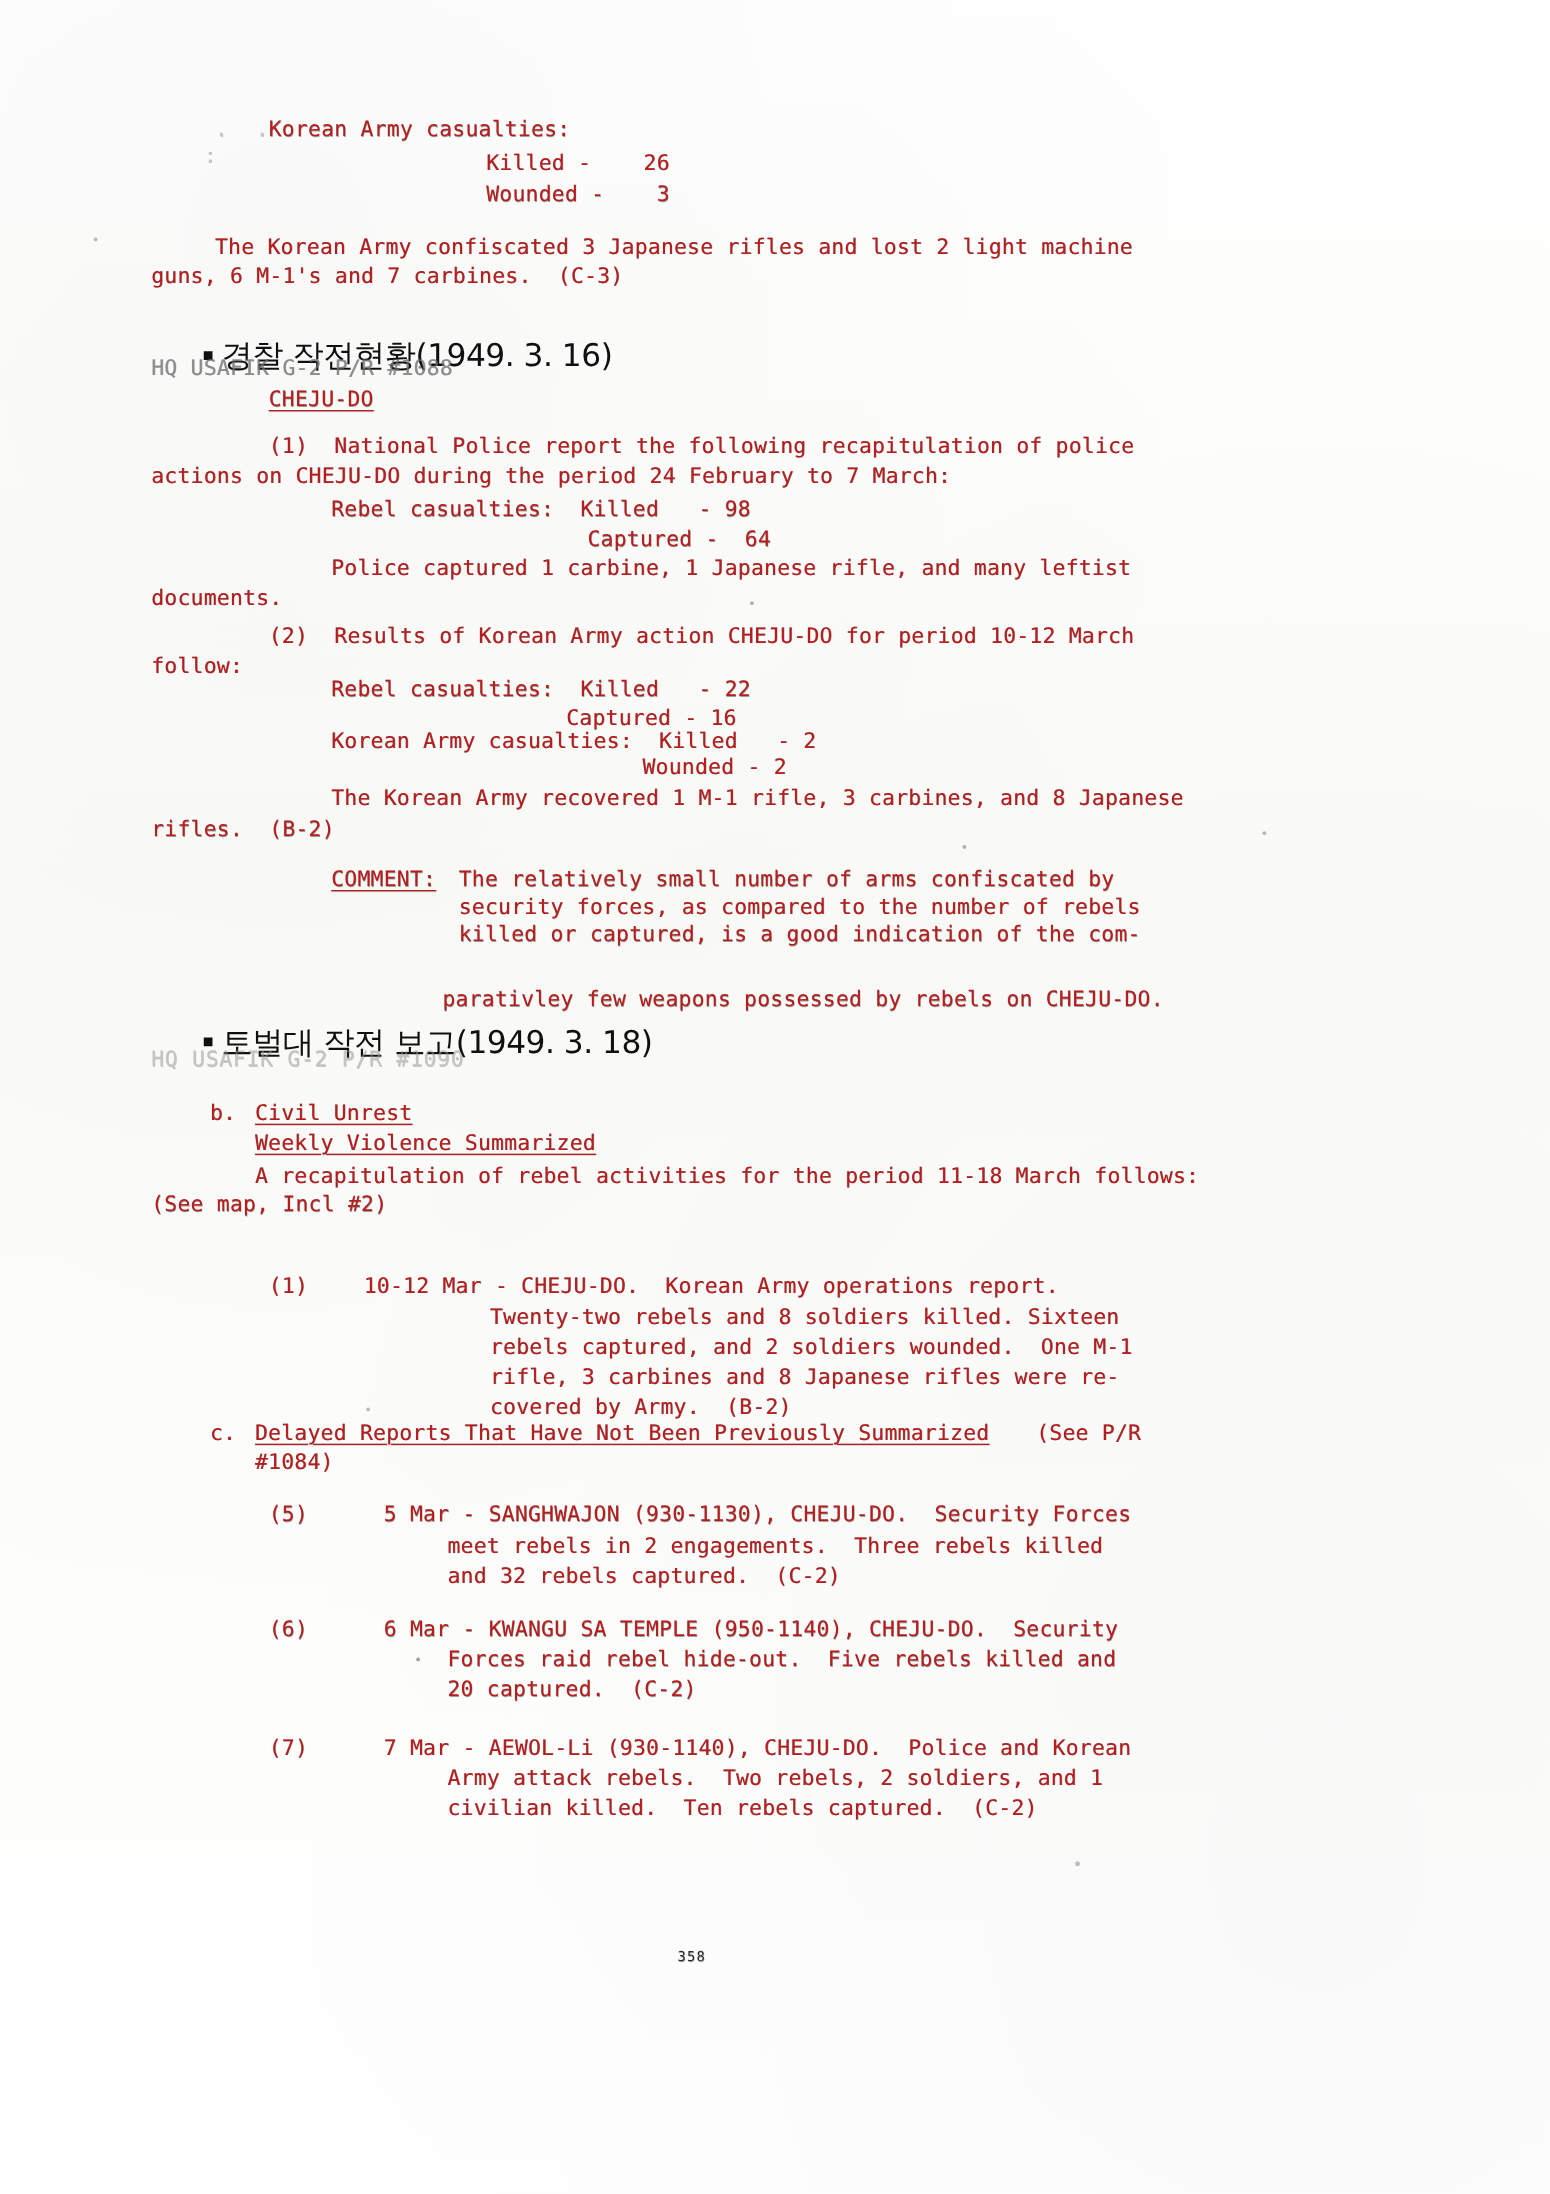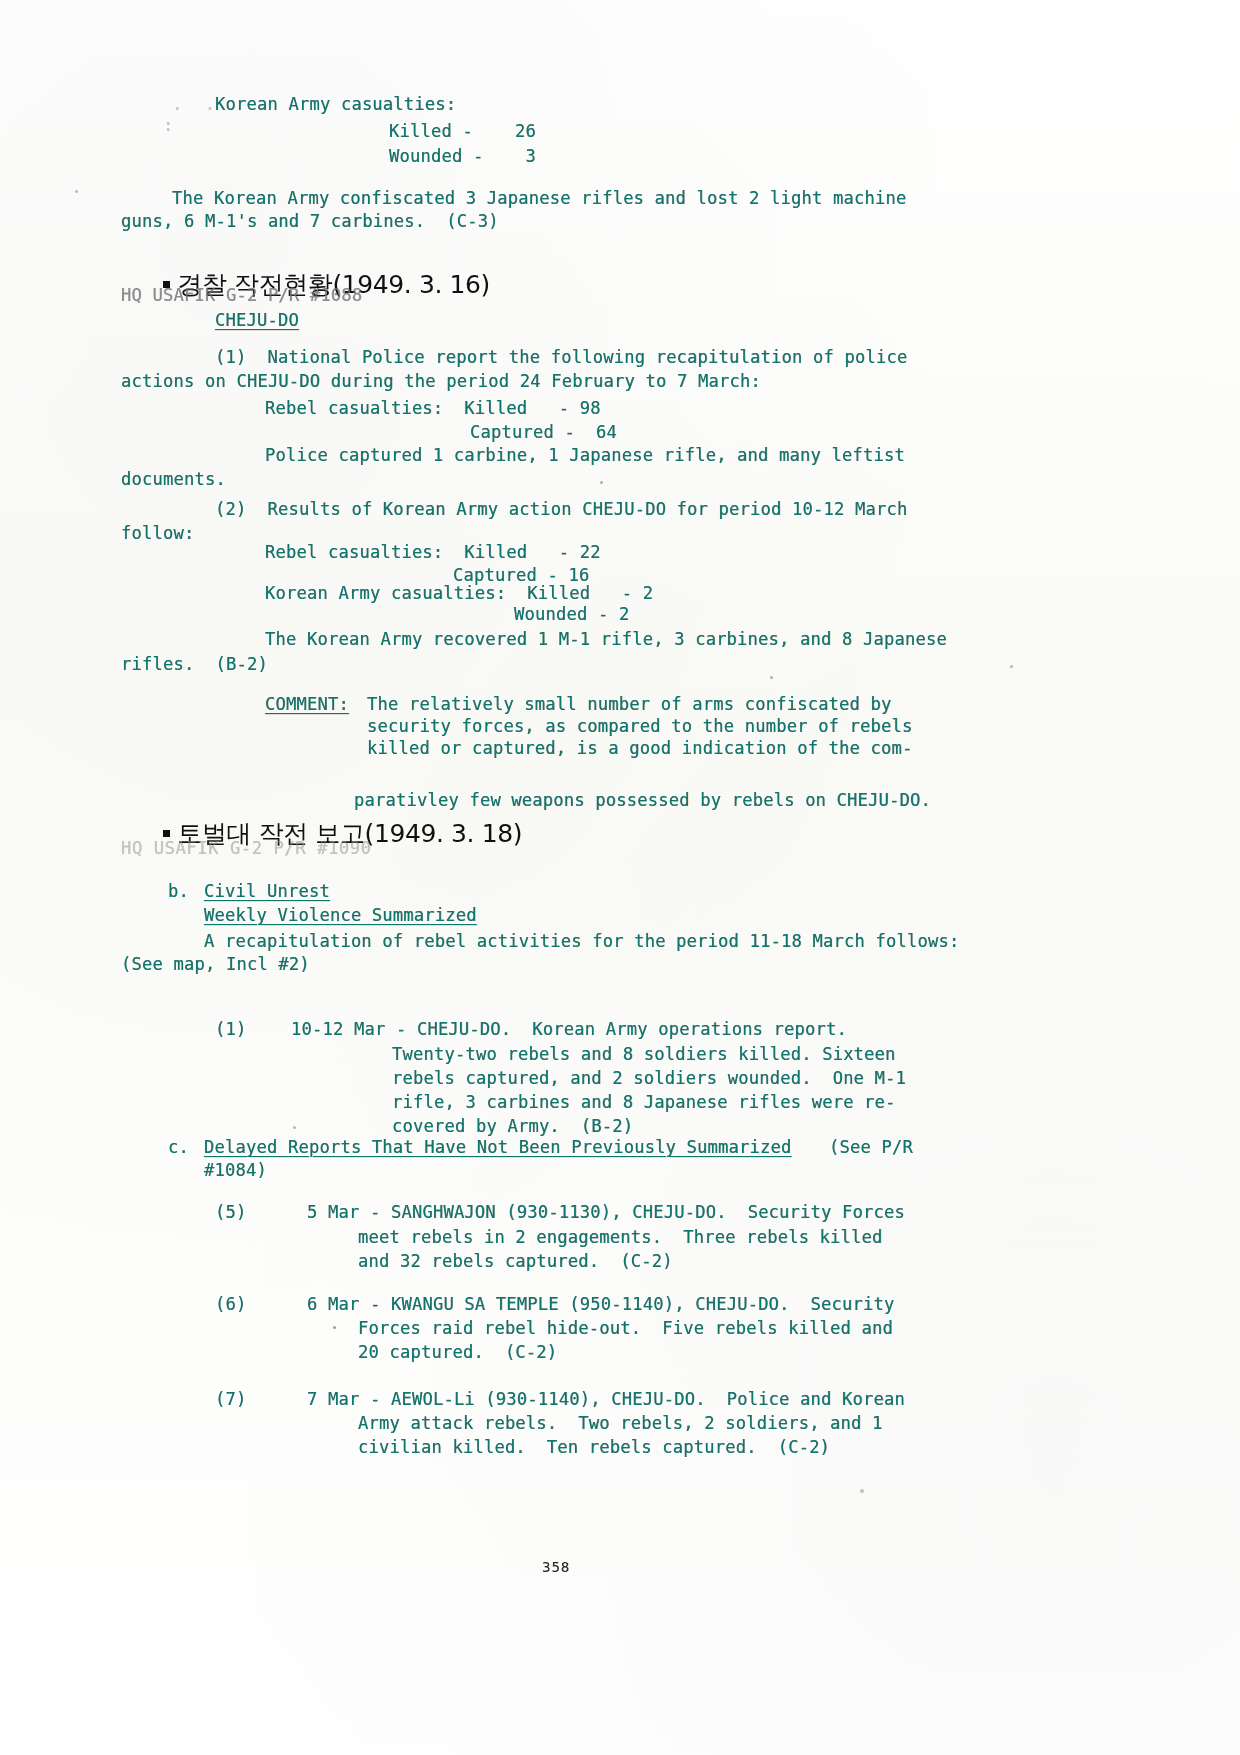--- a/index.html
+++ b/index.html
@@ -37,21 +37,21 @@
   }
 
   
   .tw {
     position: absolute;
     font-family: "DejaVu Sans Mono", "Liberation Mono", monospace;
     font-size: 17.1px;
     line-height: 25.4px;
     letter-spacing: 0.2px;
     white-space: pre;
-    color: #0f766e;
+    color: #b91c1c;
     text-shadow: 0.35px 0.25px 0 rgba(30,30,30,0.42), -0.25px 0.15px 0 rgba(60,60,60,0.18);
   }
   .tw.faint   { color: #737373; opacity: 0.80; }
   .tw.ghost   { color: #9a9a9a; opacity: 0.55; letter-spacing: 0.6px; }
   .tw.u { text-decoration: underline; text-underline-offset: 2.5px; text-decoration-thickness: 1px; }
 
   
   .kr {
     position: absolute;
     font-family: "DejaVu Sans", "Liberation Sans", sans-serif;
@@ -68,21 +68,21 @@
     height: 7px;
     background: #101010;
     margin-right: 7px;
     vertical-align: 5px;
   }
 
   
   .pageno {
     position: absolute;
     font-family: "DejaVu Sans Mono", "Liberation Mono", monospace;
-    font-size: 14px;
+    font-size: 11px;
     letter-spacing: 1px;
     color: #2a2a2a;
     white-space: pre;
     text-shadow: 0.3px 0.2px 0 rgba(40,40,40,0.4);
   }
 
   
   .speck {
     position: absolute;
     background: #3d3d3d;

